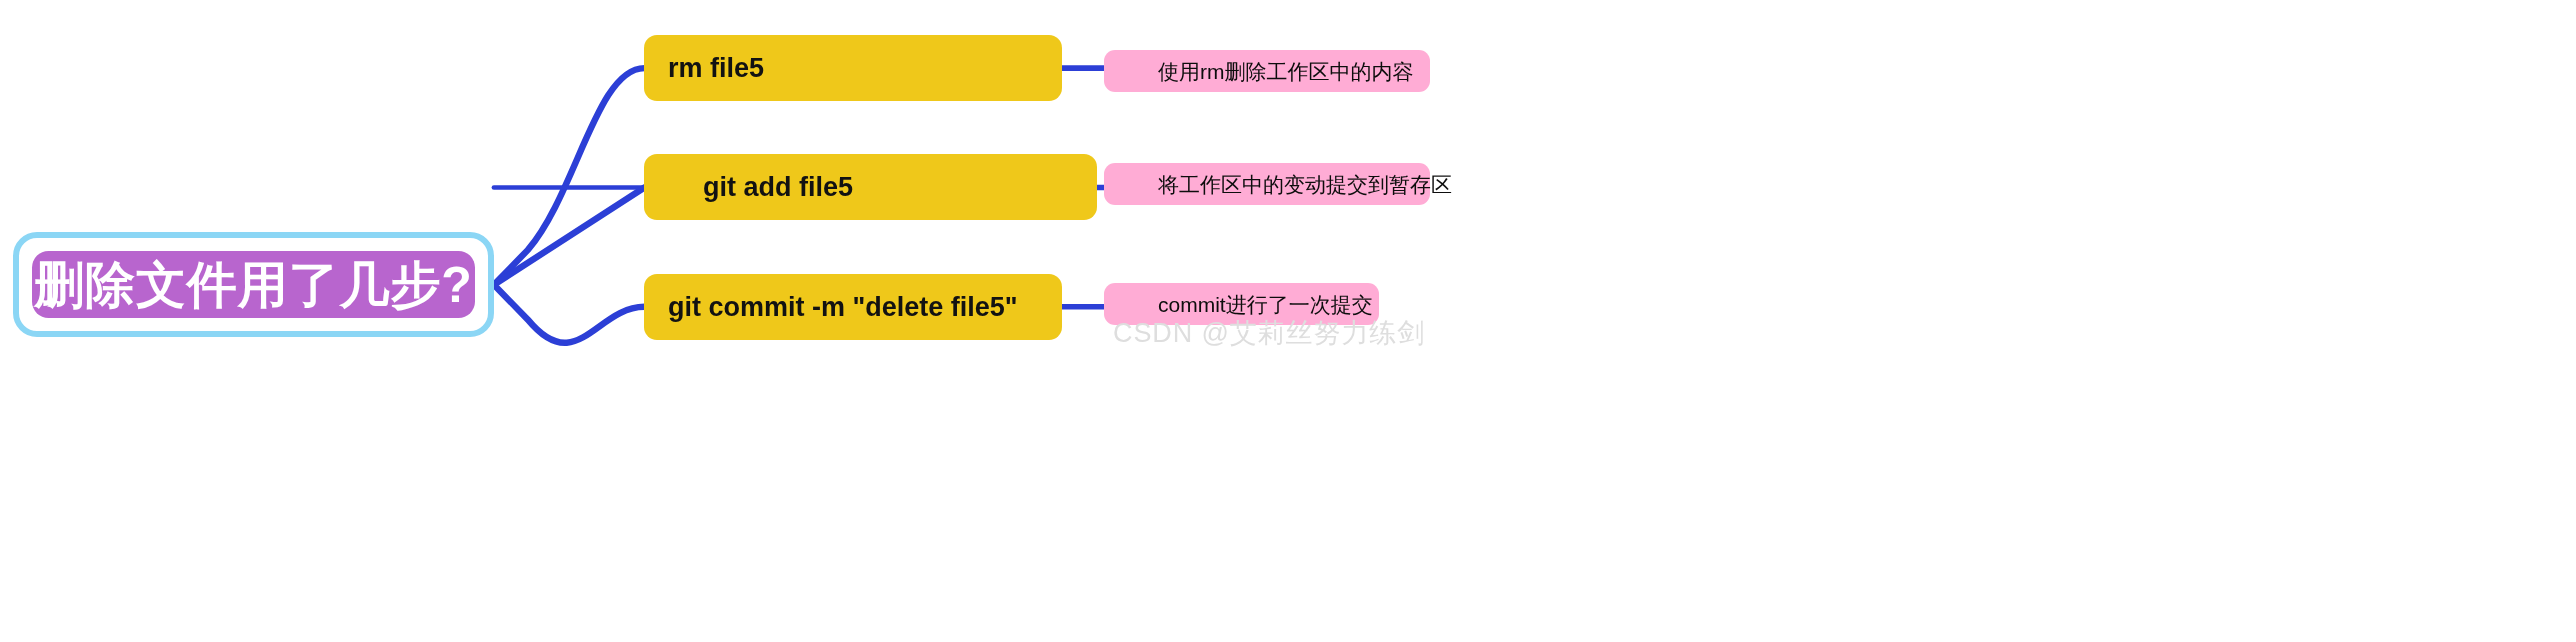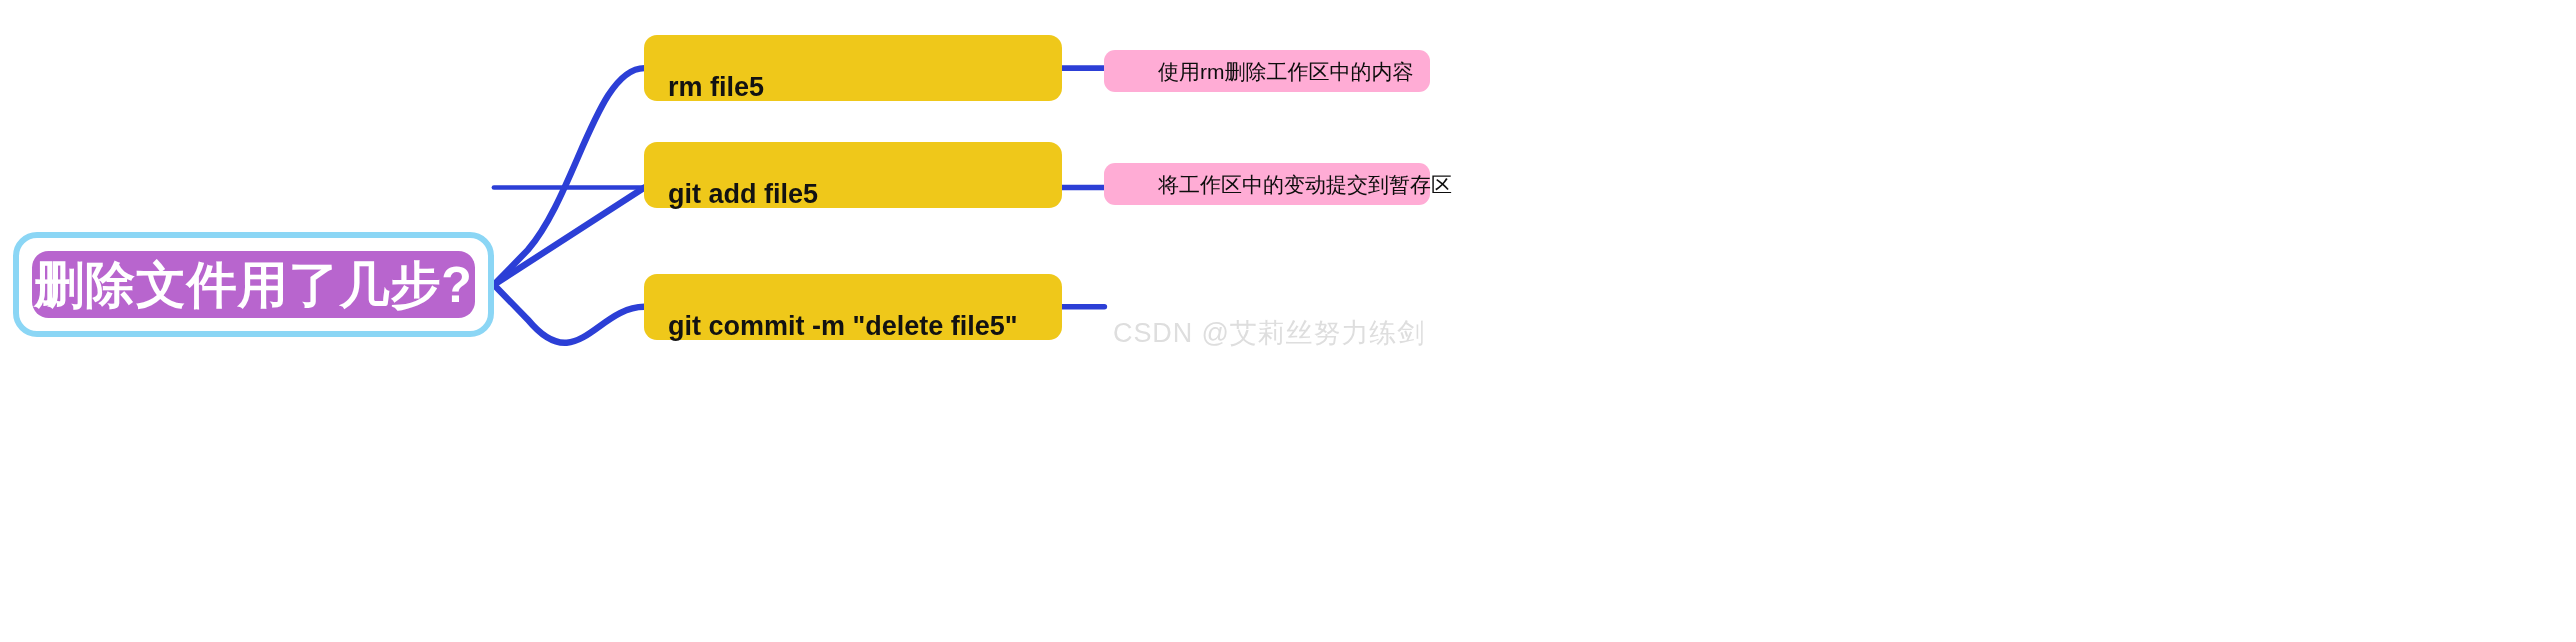--- a/index.html
+++ b/index.html
@@ -63,24 +63,24 @@
 
   
   .topic-node {
     position: absolute;
     left: 644px;
     width: 418px;
     height: 66px;
     background: #EFC81A;
     border-radius: 13px;
     display: flex;
-    align-items: flex-end;
+    align-items: center;
   }
   .topic-node.row-0 { top: 35px; }
-  .topic-node.row-1 { top: 142px; }
+  .topic-node.row-1 { top: 154px; padding-left: 35px; }
   .topic-node.row-2 { top: 274px; }
   .topic-label {
     color: #121212;
     font-size: 27px;
     font-weight: bold;
     padding-left: 24px;
     white-space: nowrap;
     line-height: 1;
   }
 
@@ -155,17 +155,20 @@
   <div class="topic-node row-2">
     <span class="topic-label">git commit -m "delete file5"</span>
   </div>
 
   <div class="detail-node row-0">
     <span class="detail-label">使用rm删除工作区中的内容</span>
   </div>
   <div class="detail-node row-1">
     <span class="detail-label">将工作区中的变动提交到暂存区</span>
   </div>
+  <div class="detail-node row-2">
+    <span class="detail-label">commit进行了一次提交</span>
+  </div>
 
   <div class="watermark">CSDN @艾莉丝努力练剑</div>
 
 </div>
 
 
 </body></html>

